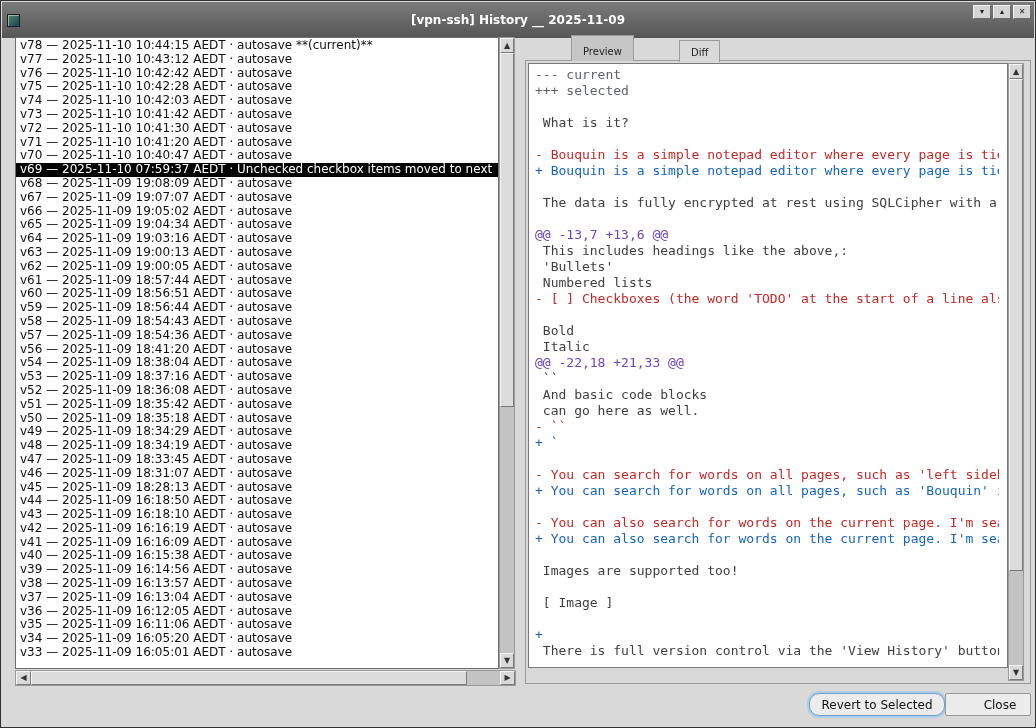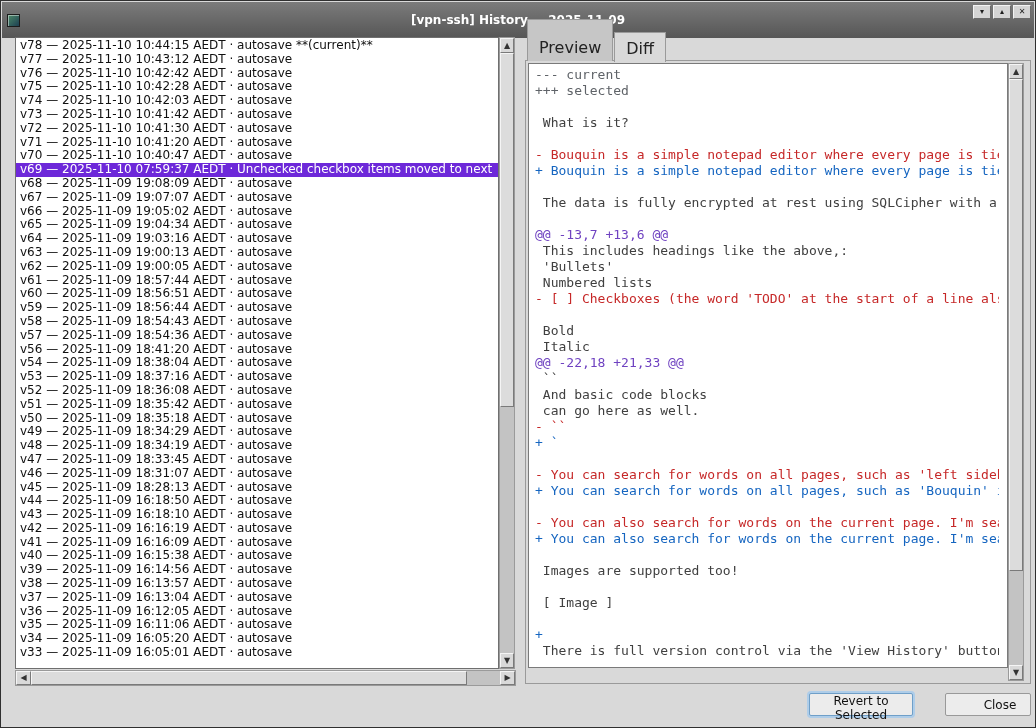--- a/index.html
+++ b/index.html
@@ -35,21 +35,21 @@
   
   .listbox {
     position:absolute; left:14px; top:36px; width:484px; height:632px;
     background:#ffffff; border:1px solid #6f6f6f; overflow:hidden;
     padding-top:1px;
   }
   .list-row {
     height:13.8px; line-height:13.8px; font-size:12px;
     white-space:pre; overflow:hidden; color:#101010; padding-left:4px;
   }
-  .list-row.selected { background:#6d28d9; color:#ffffff; }
+  .list-row.selected { background:#000000; color:#ffffff; }
   
   .sb { position:absolute; background:#c3c3c3; border:1px solid #9a9a9a; display:flex; }
   .sb.v { flex-direction:column; width:16px; }
   .sb.h { flex-direction:row; height:16px; }
   .sb-btn {
     flex:none; background:#d9d9d9;
     border:1px solid; border-color:#f5f5f5 #7a7a7a #7a7a7a #f5f5f5;
     display:flex; align-items:center; justify-content:center;
     font-size:8px; color:#333333; line-height:1;
   }
@@ -64,23 +64,24 @@
   .sb.h .sb-thumb { top:0; height:100%; }
   #list-vsb { left:498px; top:36px; height:632px; }
   #list-hsb { left:14px;  top:669px; width:501px; }
   #diff-vsb { left:1007px; top:62px; height:618px; }
   
   .tabbar {
     position:absolute; left:526px; top:37px; height:23px;
     display:flex; align-items:flex-end; z-index:2;
   }
   .tab {
-    font-size:16px; color:#222222; padding:18px 11px 4px;
+    font-size:10px; color:#222222; padding:10px 11px 4px;
     background:#c6c6c6; border:1px solid #9a9a9a; border-bottom:none;
     margin-right:1px;
+    margin-left:44px;
   }
   .tab.selected { background:#d9d9d9; padding-top:6px; margin-bottom:-1px; }
   .pane {
     position:absolute; left:524px; top:59px; width:506px; height:624px;
     background:#d9d9d9; border:1px solid #9a9a9a;
   }
   .difftext {
     position:absolute; left:527px; top:62px; width:480px; height:605px;
     background:#ffffff; border:1px solid #7a7a7a; overflow:hidden;
     padding:3px 8px 0 6px; z-index:1;
@@ -91,21 +92,21 @@
   .diff-line.header { color:#5f6368; }
   .diff-line.hunk   { color:#6f42c1; }
   .diff-line.del    { color:#c62828; }
   .diff-line.add    { color:#1565c0; }
   
   .btn {
     position:absolute; top:692px; height:23px;
     background:#ececec; border:1px solid #999999; border-radius:2px;
     font-family:inherit; font-size:12px; color:#111111;
   }
-  #revert-btn { left:808px; width:104px; border-color:#6f9fc8; box-shadow:0 0 0 2px #aecde9; }
+  #revert-btn { left:808px; width:136px; border-color:#6f9fc8; box-shadow:0 0 0 2px #aecde9;border-radius:10px; }
   #close-btn  { left:944px; width:86px;padding-left:24px; }
 </style>
 </head>
 <body>
 
 <div class="window">
 
   <div class="titlebar">
     <div class="win-icon"></div>
     <div class="title-text">[vpn-ssh] History __ 2025-11-09</div>

